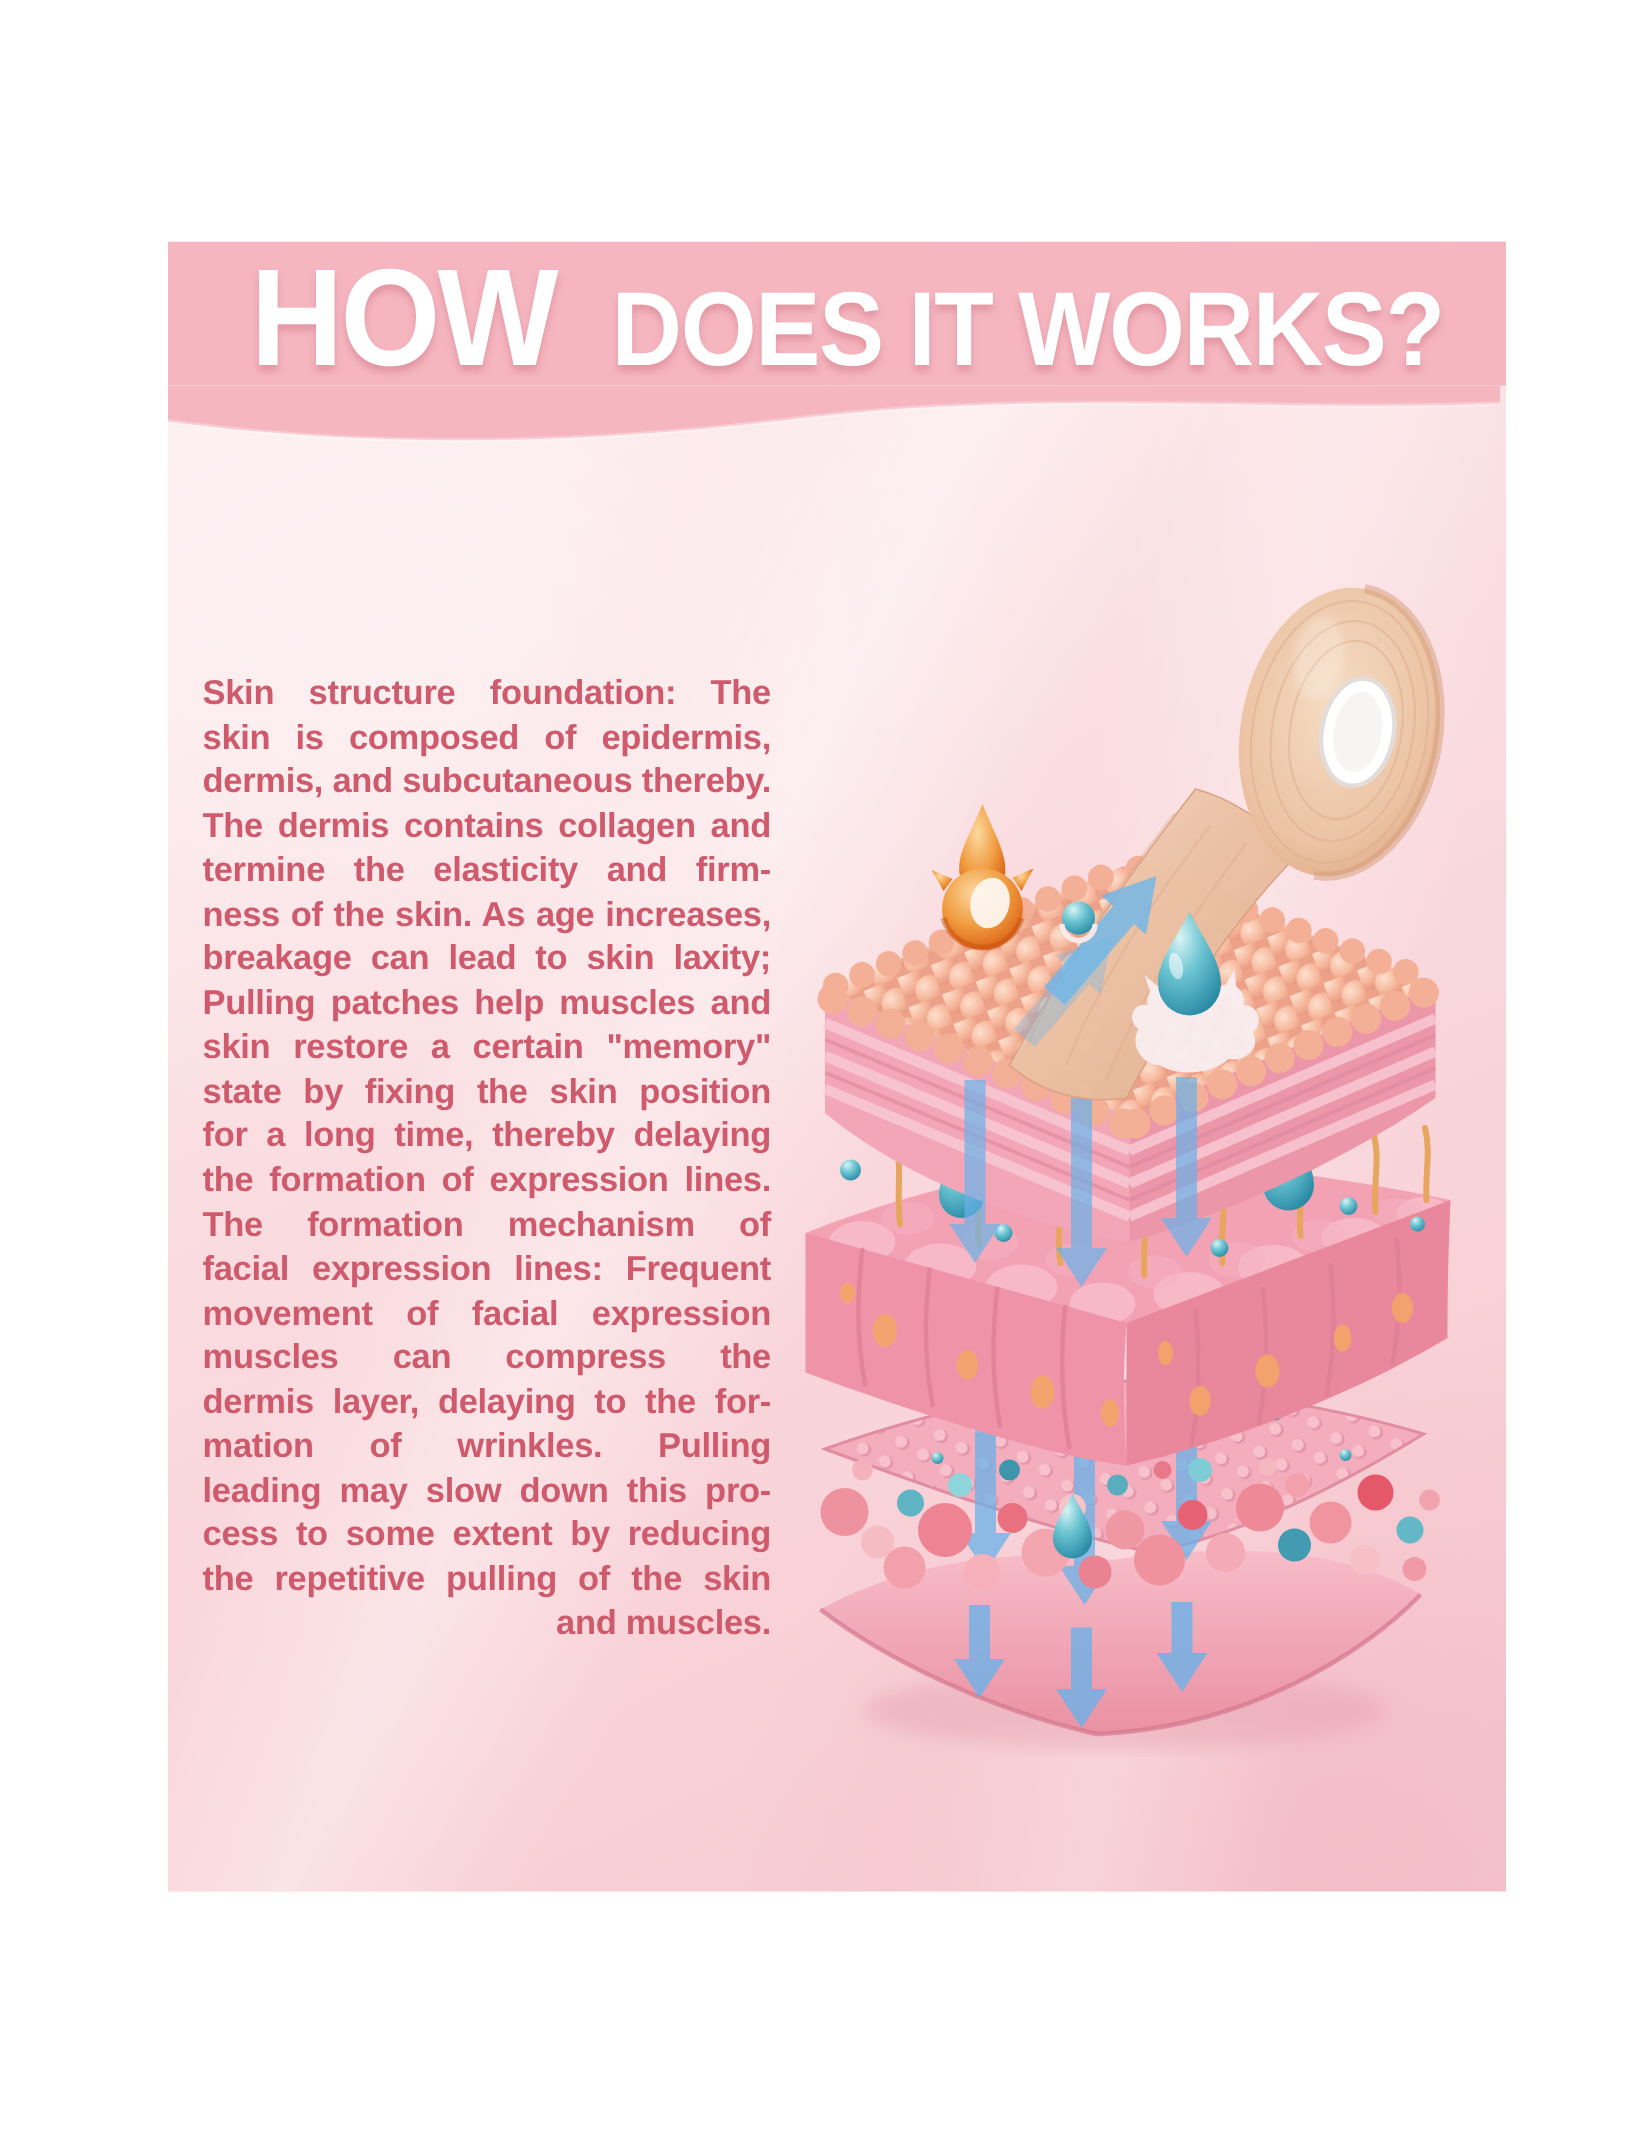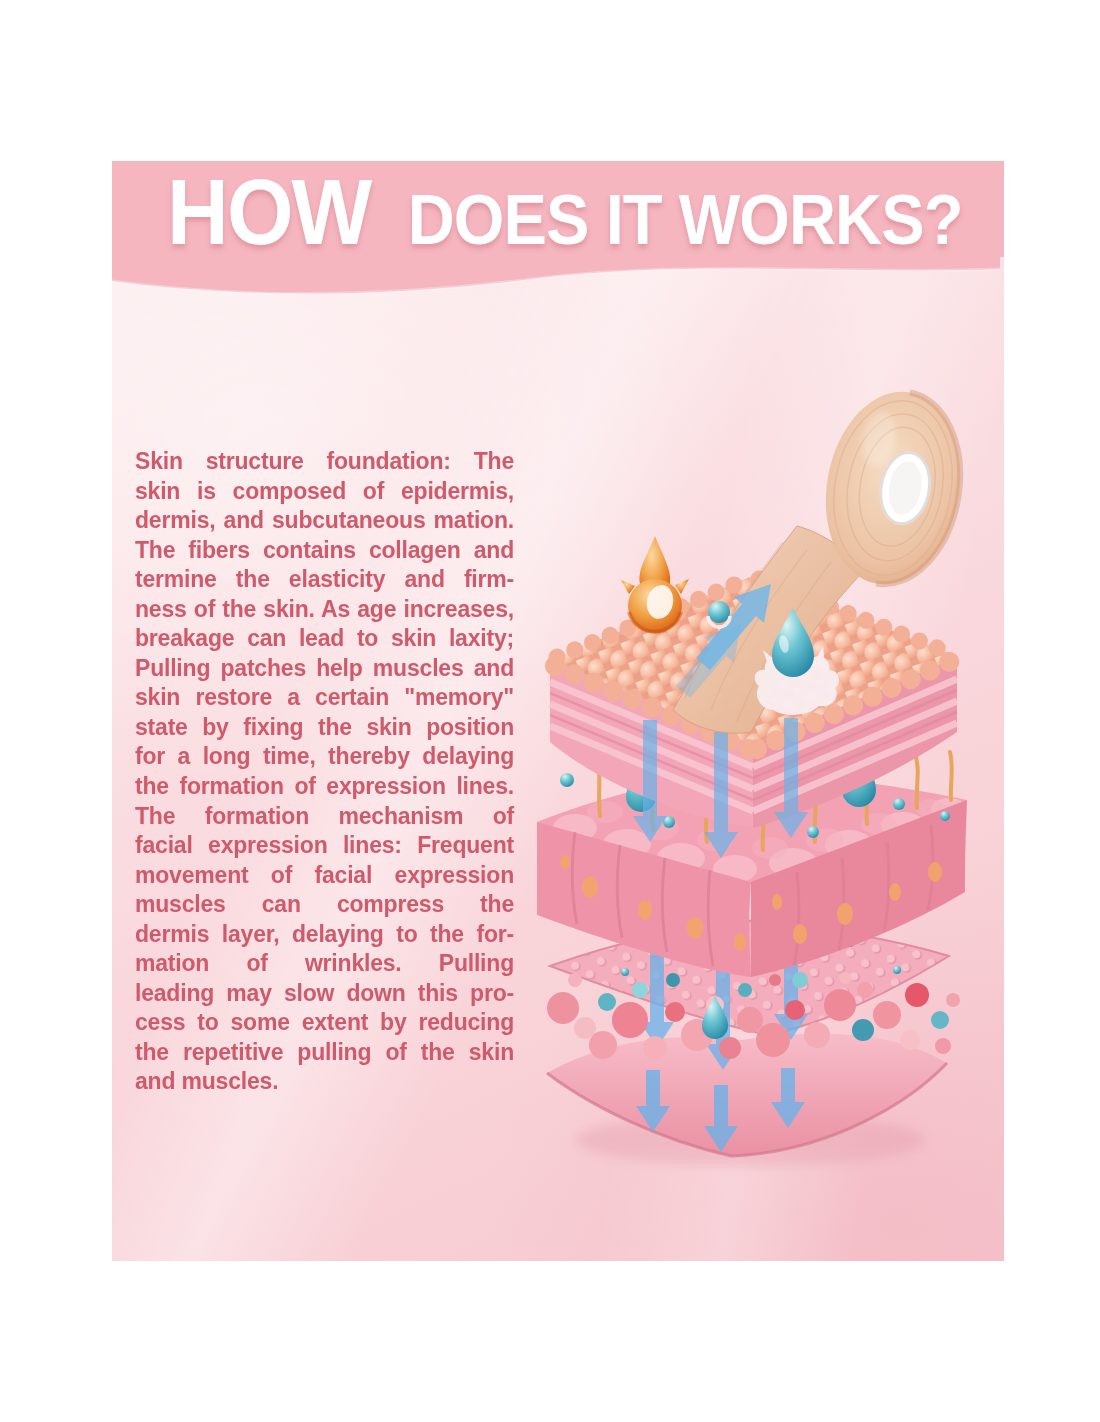--- a/index.html
+++ b/index.html
@@ -31,42 +31,42 @@
     text-shadow:0 4px 5px rgba(205,110,125,.45);
   }
   .t-big{font-size:92px;letter-spacing:-2px;}
   .t-small{font-size:70px;letter-spacing:-1px;margin-left:40px;}
   .text-block{
     position:absolute;left:23px;top:286px;width:379px;z-index:1;
     color:#cf5a6c;font-weight:bold;font-size:23px;line-height:29.55px;
     letter-spacing:-0.2px;
   }
   .jline{text-align:justify;text-align-last:justify;}
-  .cline{text-align:left;}
+  .cline{text-align:right;}
   .art{position:absolute;left:433px;top:219px;width:440px;height:790px;z-index:1;}
   .art svg{overflow:visible;display:block;}
 </style>
 </head>
 <body>
 
 <div class="page">
   <div class="card">
 
     <div class="header"></div>
     <svg class="wave" viewBox="0 0 888 48" preserveAspectRatio="none">
       <path d="M0,24 C120,40 260,42 420,22 C580,2 740,18 888,12 L888,0 L0,0 Z" fill="#f5b6c0"></path>
       <path d="M0,24 C120,40 260,42 420,22 C580,2 740,18 888,12" fill="none" stroke="#ffffff" stroke-width="3" opacity="0.30"></path>
     </svg>
     <div class="title"><span class="t-big">HOW</span><span class="t-small">DOES IT WORKS?</span></div>
 
     <div class="text-block">
       <div class="jline">Skin structure foundation: The</div>
       <div class="jline">skin is composed of epidermis,</div>
-      <div class="jline">dermis, and subcutaneous mation.</div>
-      <div class="jline">The fibers contains collagen and</div>
+      <div class="jline">dermis, and subcutaneous thereby.</div>
+      <div class="jline">The dermis contains collagen and</div>
       <div class="jline">termine the elasticity and firm-</div>
       <div class="jline">ness of the skin. As age increases,</div>
       <div class="jline">breakage can lead to skin laxity;</div>
       <div class="jline">Pulling patches help muscles and</div>
       <div class="jline">skin restore a certain "memory"</div>
       <div class="jline">state by fixing the skin position</div>
       <div class="jline">for a long time, thereby delaying</div>
       <div class="jline">the formation of expression lines.</div>
       <div class="jline">The formation mechanism of</div>
       <div class="jline">facial expression lines: Frequent</div>

